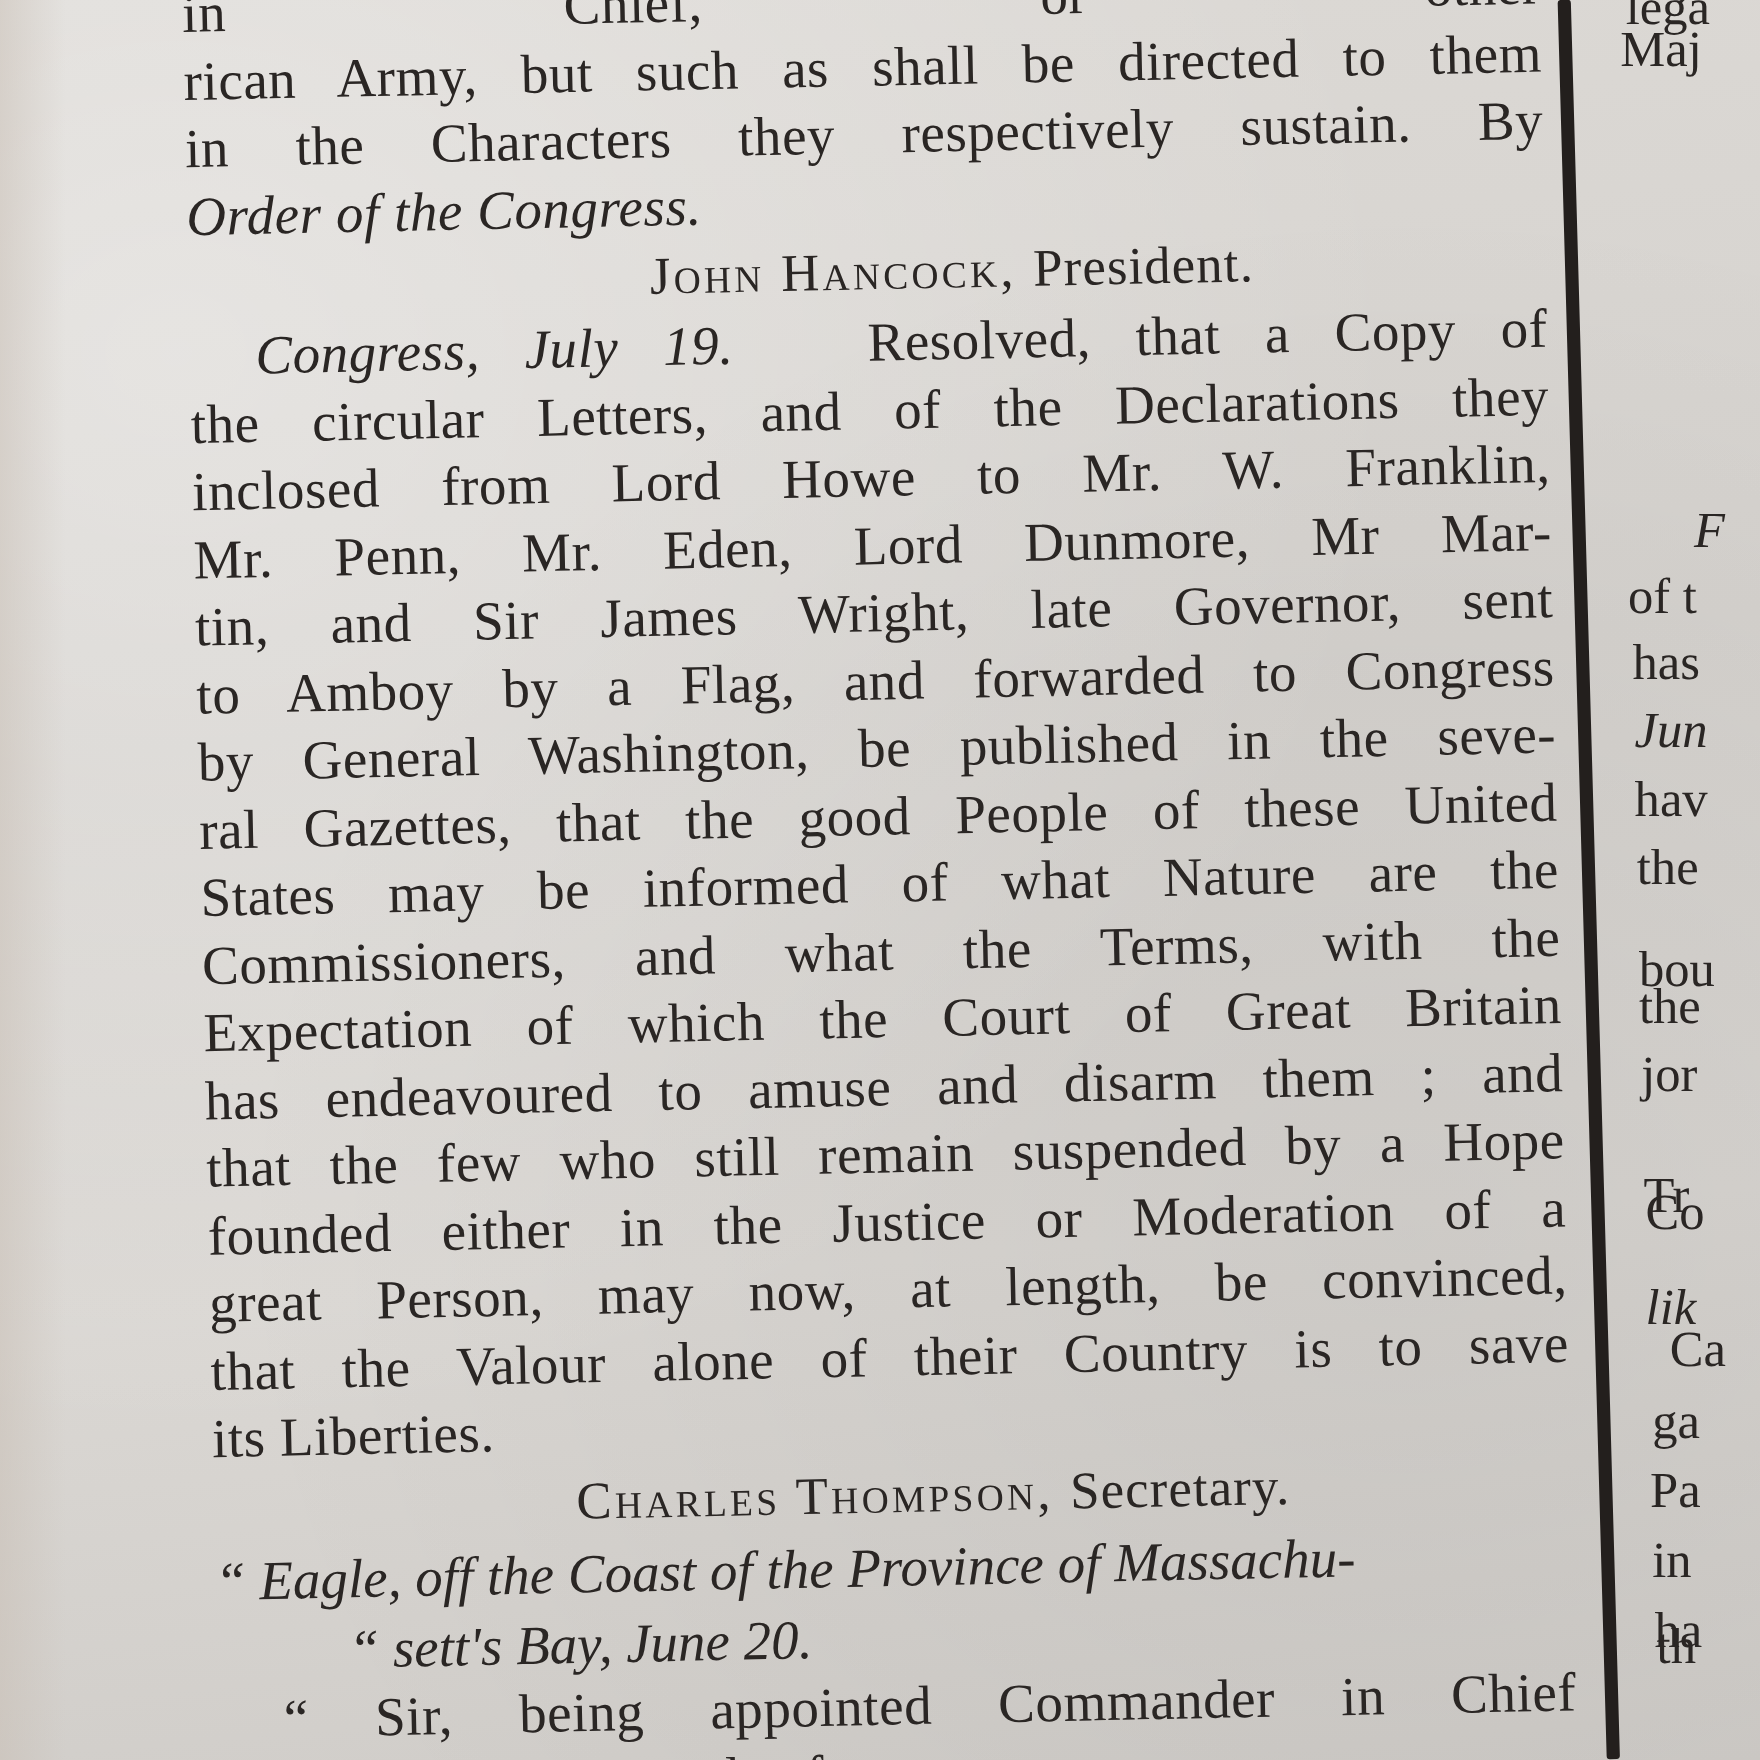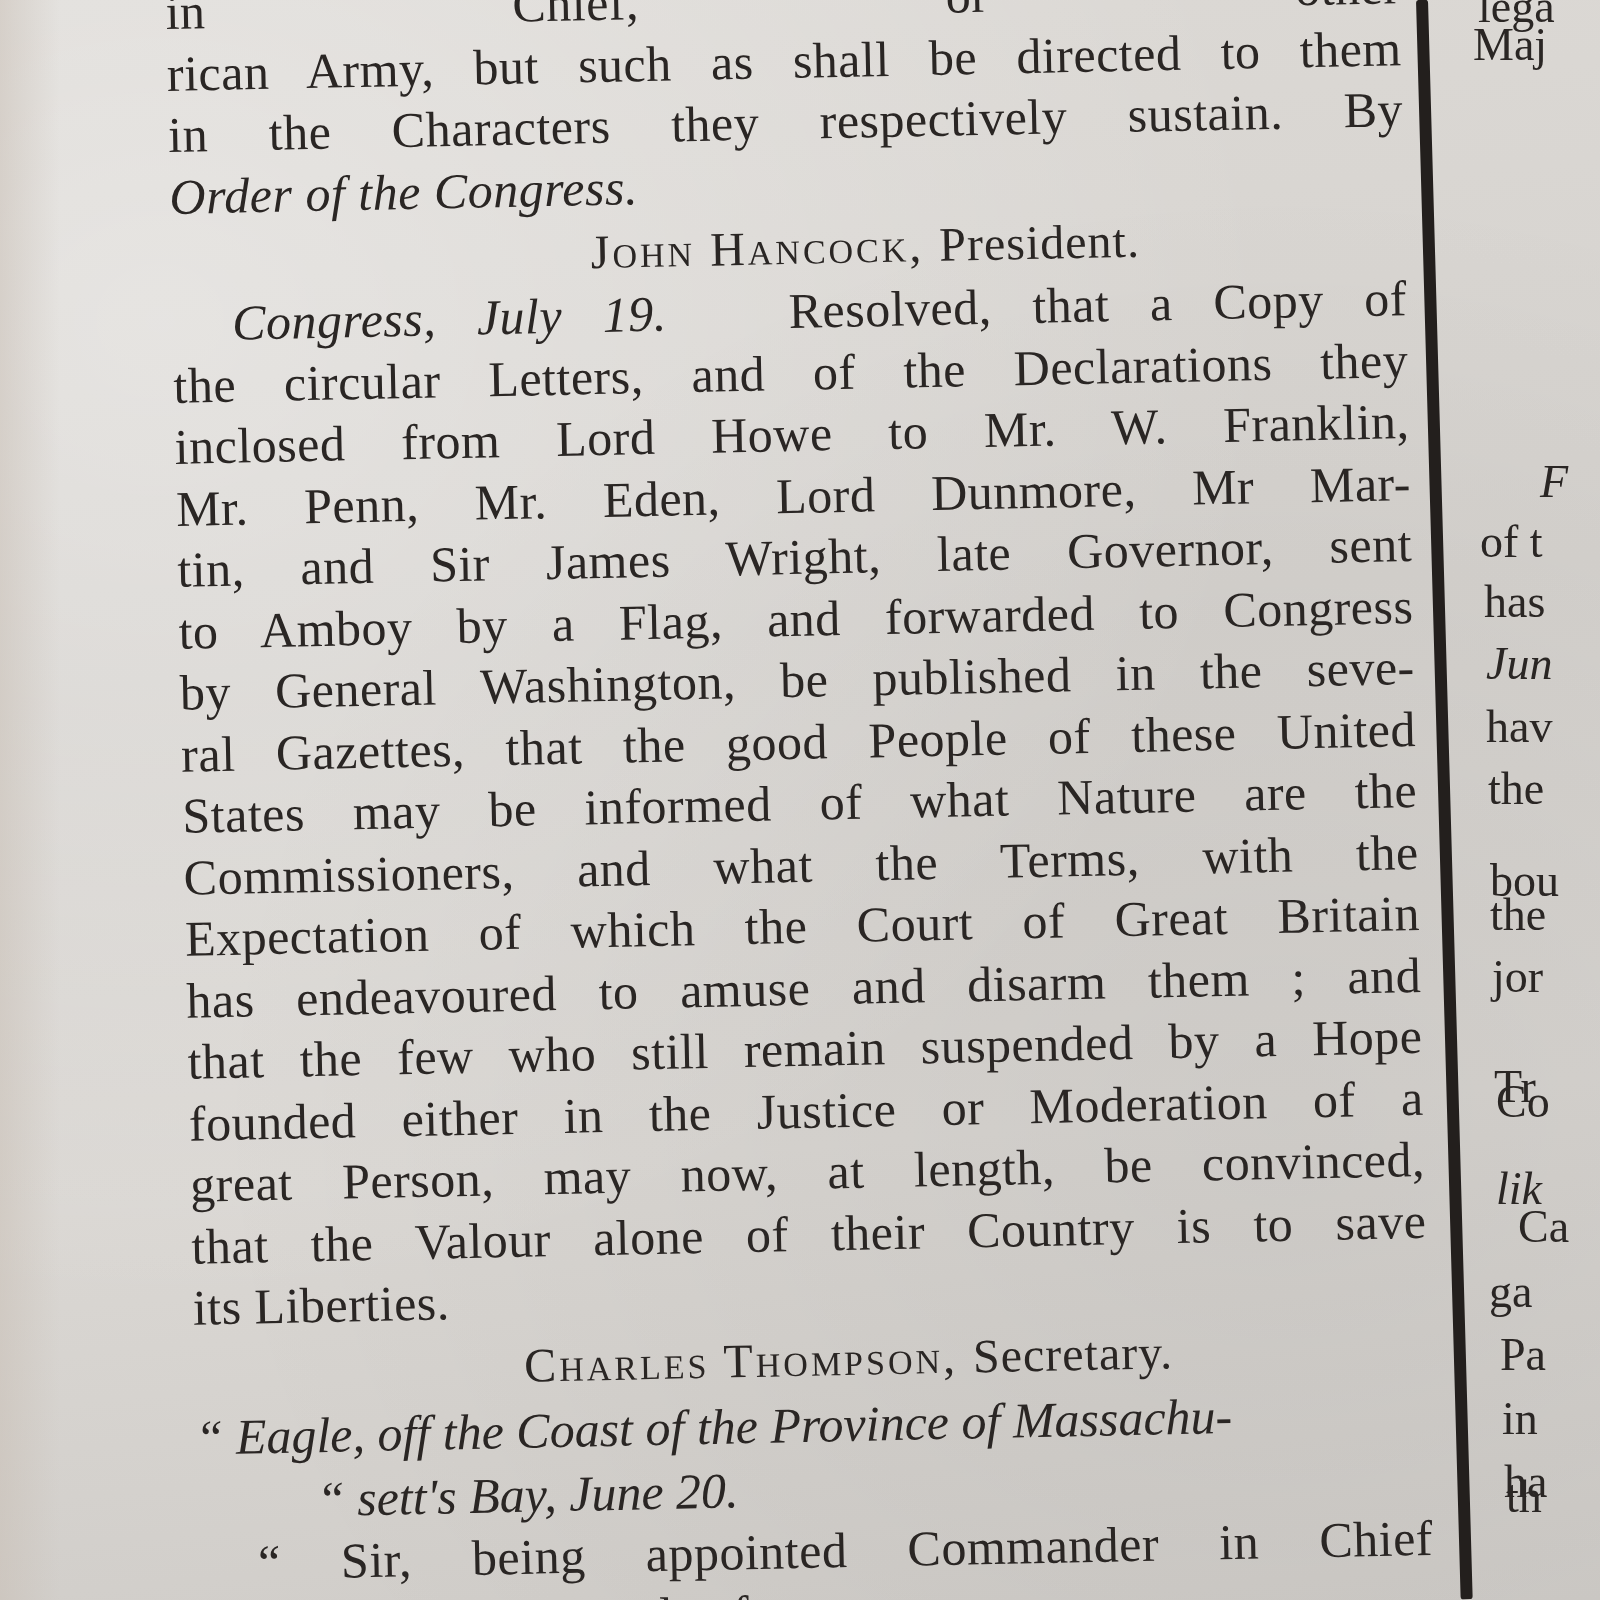--- a/index.html
+++ b/index.html
@@ -115,18 +115,18 @@
   <div class="rline" style="top:637px;left:8px;font-style:italic;">Jun</div>
   <div class="rline" style="top:700px;left:8px;">hav</div>
   <div class="rline" style="top:762px;left:10px;">the</div>
   <div class="rline" style="top:854px;left:12px;">bou</div>
   <div class="rline" style="top:888px;left:12px;">the</div>
   <div class="rline" style="top:950px;left:14px;">jor</div>
   <div class="rline" style="top:1060px;left:16px;">Tr</div>
   <div class="rline" style="top:1075px;left:18px;">Co</div>
   <div class="rline" style="top:1162px;left:18px;font-style:italic;">lik</div>
   <div class="rline" style="top:1200px;left:20px;margin-left:20px;">Ca</div>
-  <div class="rline" style="top:1265px;left:11px;text-align:right;">ga</div>
+  <div class="rline" style="top:1265px;left:24px;text-align:right;">ga</div>
   <div class="rline" style="top:1328px;left:22px;">Pa</div>
   <div class="rline" style="top:1392px;left:24px;">in</div>
   <div class="rline" style="top:1455px;left:26px;">ha</div>
   <div class="rline" style="top:1470px;left:28px;">th</div>
 </div>
 
 </body></html>

